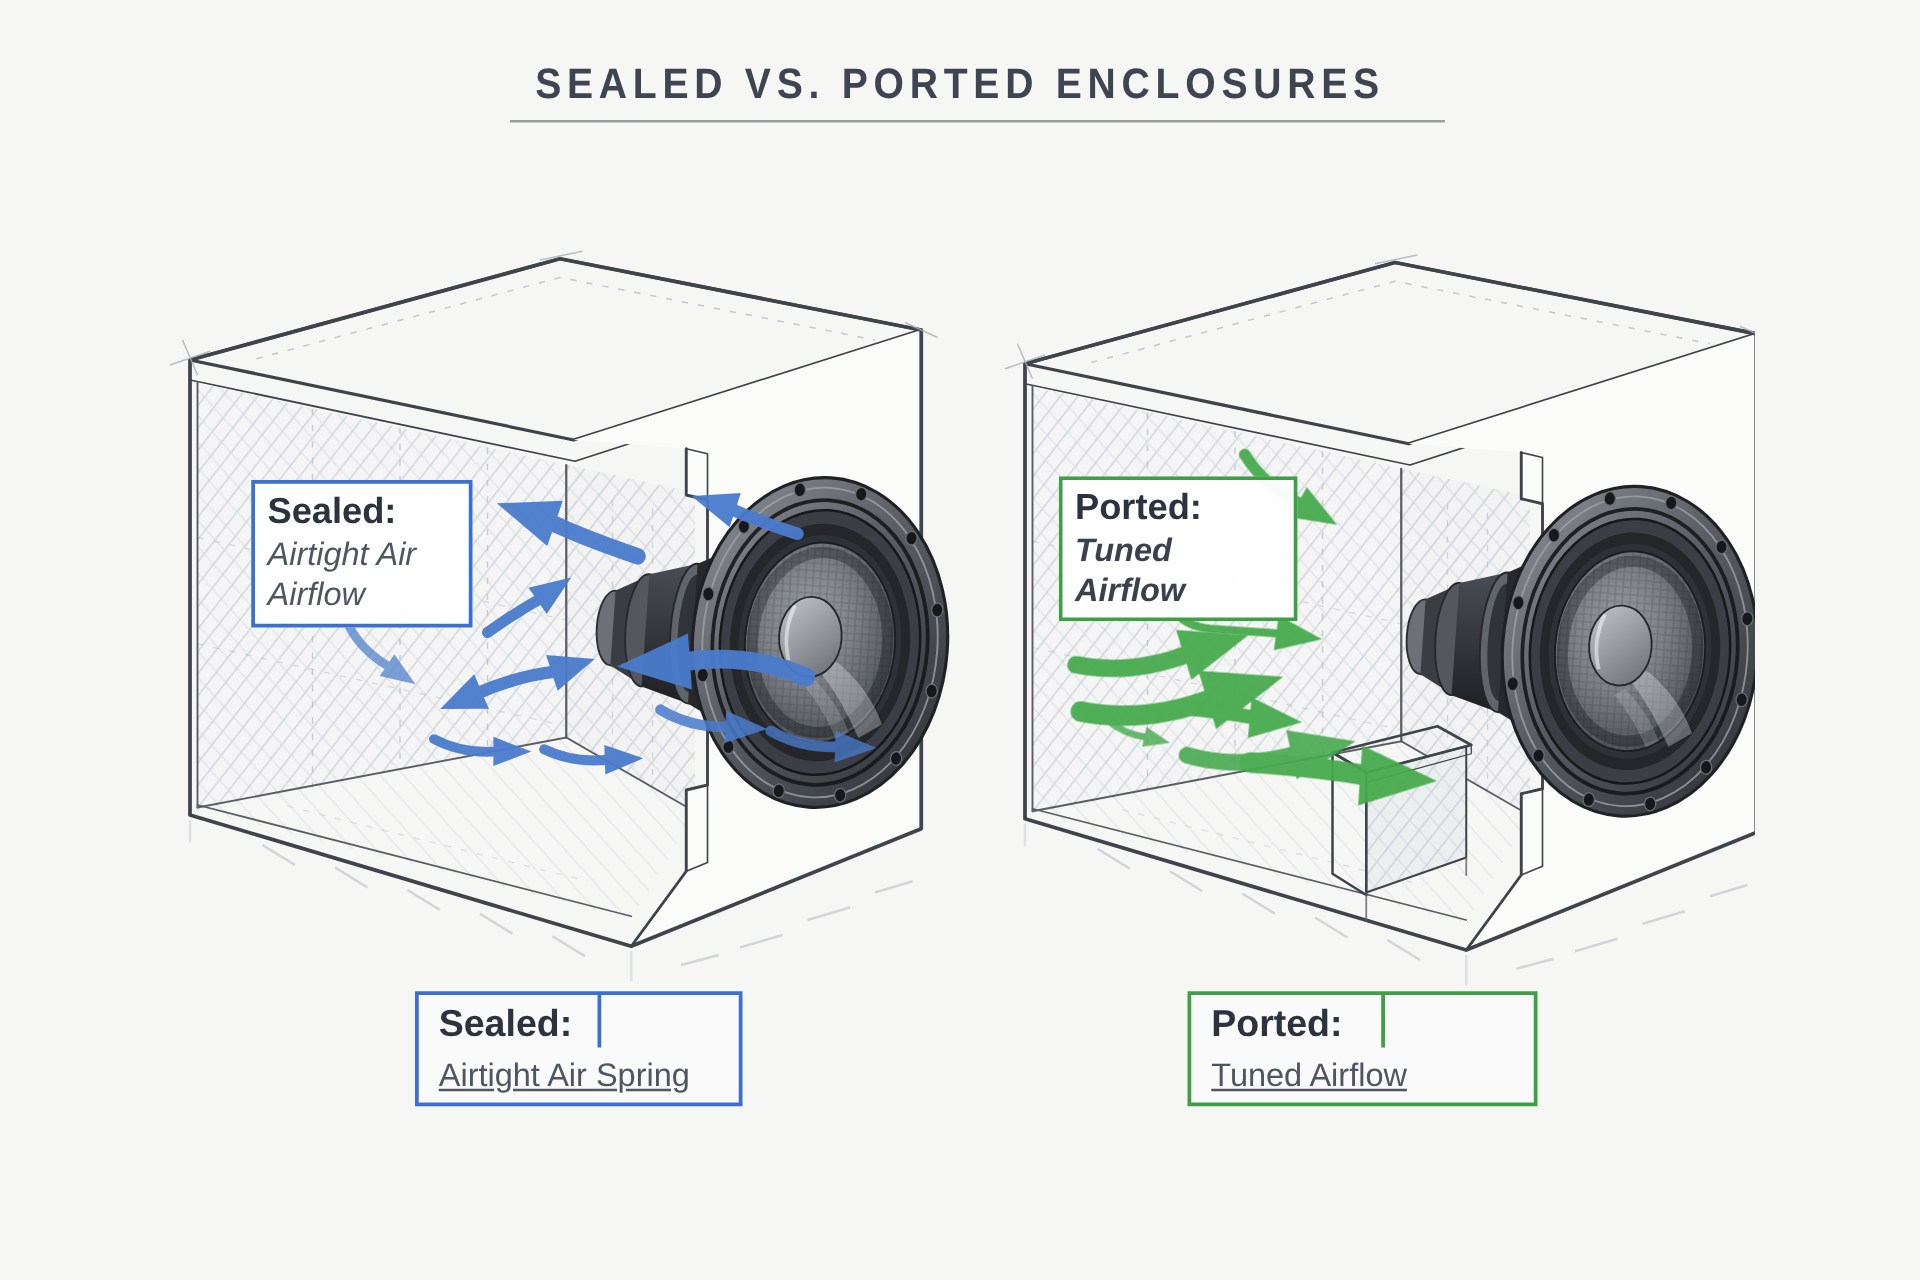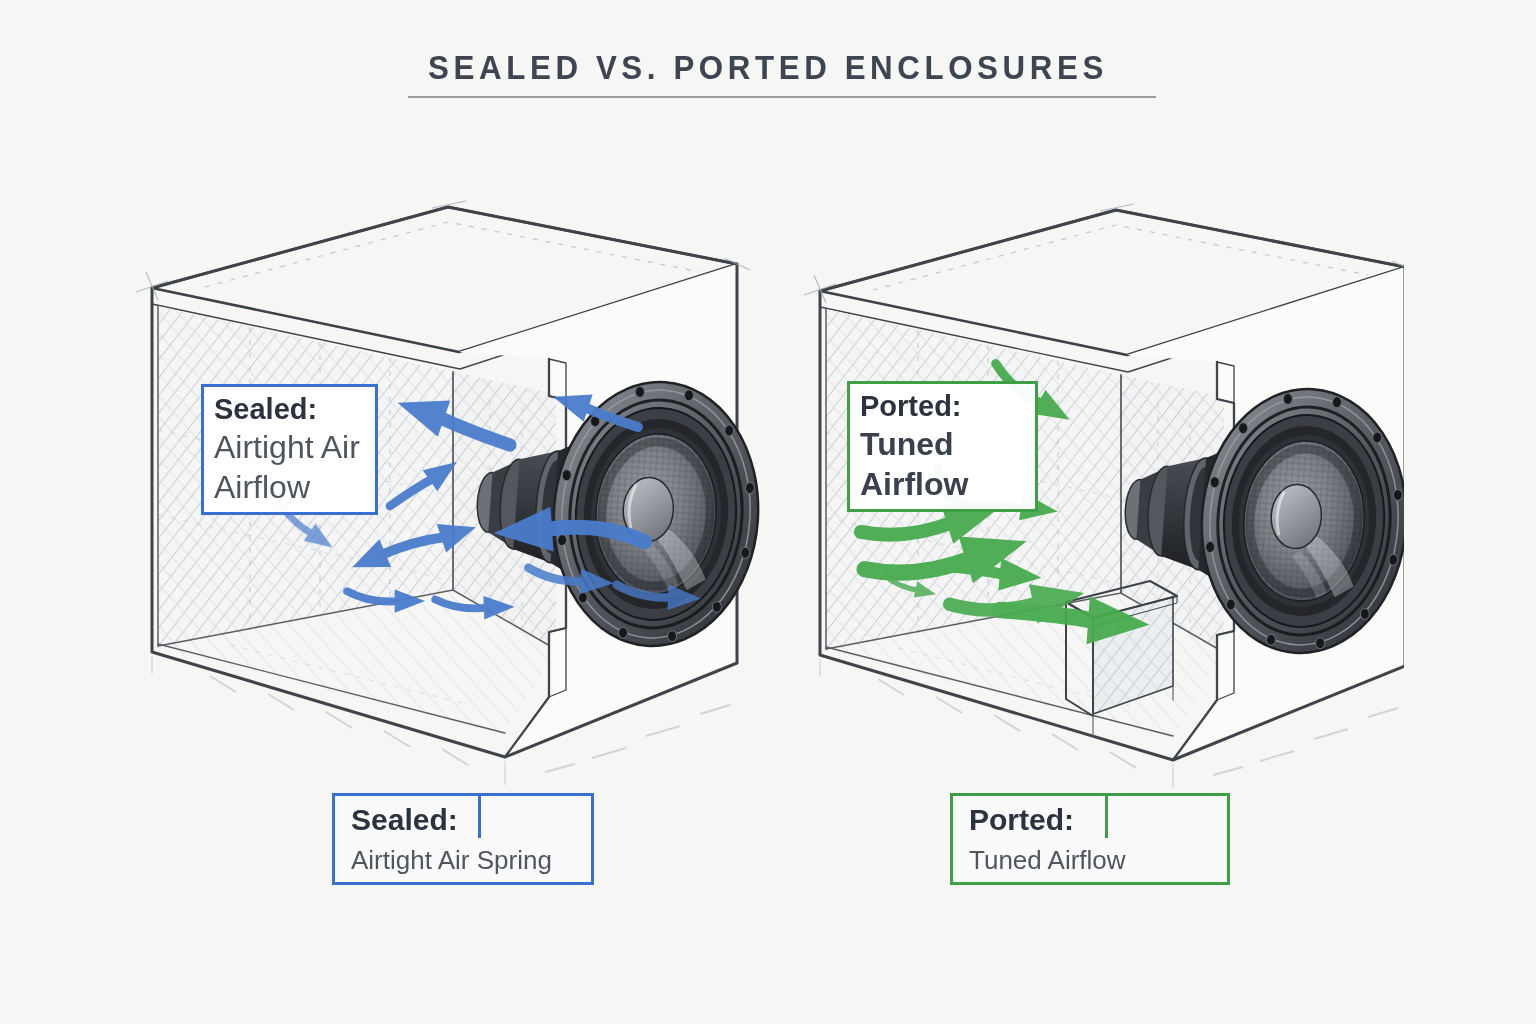--- a/index.html
+++ b/index.html
@@ -25,28 +25,28 @@
   .shadowline{stroke:#c9ccd2;fill:none;}
   .arrow-sealed{color:var(--sealed-arrow);}
   .arrow-ported{color:var(--ported-arrow);}
   .arr-sh{stroke:currentColor;fill:none;stroke-linecap:round;}
   .arr-hd{fill:currentColor;stroke:none;}
   
   .callout{position:absolute;background:rgba(255,255,255,.96);border:3px solid;padding:5px 10px;}
   .callout.blue{border-color:var(--sealed-accent);}
   .callout.green{border-color:var(--ported-accent);}
   .callout .head{font-size:29px;font-weight:700;color:var(--heading-text);line-height:1.2;}
-  .callout .line{font-size:32px;color:var(--body-text);line-height:1.25;}
+  .callout .line{font-size:26px;color:var(--body-text);line-height:1.25;font-style:italic;}
   .callout.green .line{font-weight:700;color:#3a414c;}
   
   .legend{position:absolute;border:3px solid;background:rgba(252,252,252,.7);}
   .legend.blue{border-color:var(--sealed-accent);}
   .legend.green{border-color:var(--ported-accent);}
   .legend .head{position:absolute;top:7px;left:16px;font-size:30px;font-weight:700;color:var(--heading-text);}
-  .legend .desc{position:absolute;top:49px;left:16px;font-size:26px;color:var(--body-text);}
+  .legend .desc{position:absolute;top:49px;left:16px;font-size:26px;color:var(--body-text);text-decoration:underline;}
   .legend .vtick{position:absolute;top:0;width:3px;height:42px;}
   .legend.blue .vtick{background:var(--sealed-accent);}
   .legend.green .vtick{background:var(--ported-accent);}
 </style>
 </head>
 <body>
 
 <div class="stage">
 
   <svg width="1536" height="1024" viewBox="0 0 1536 1024">

